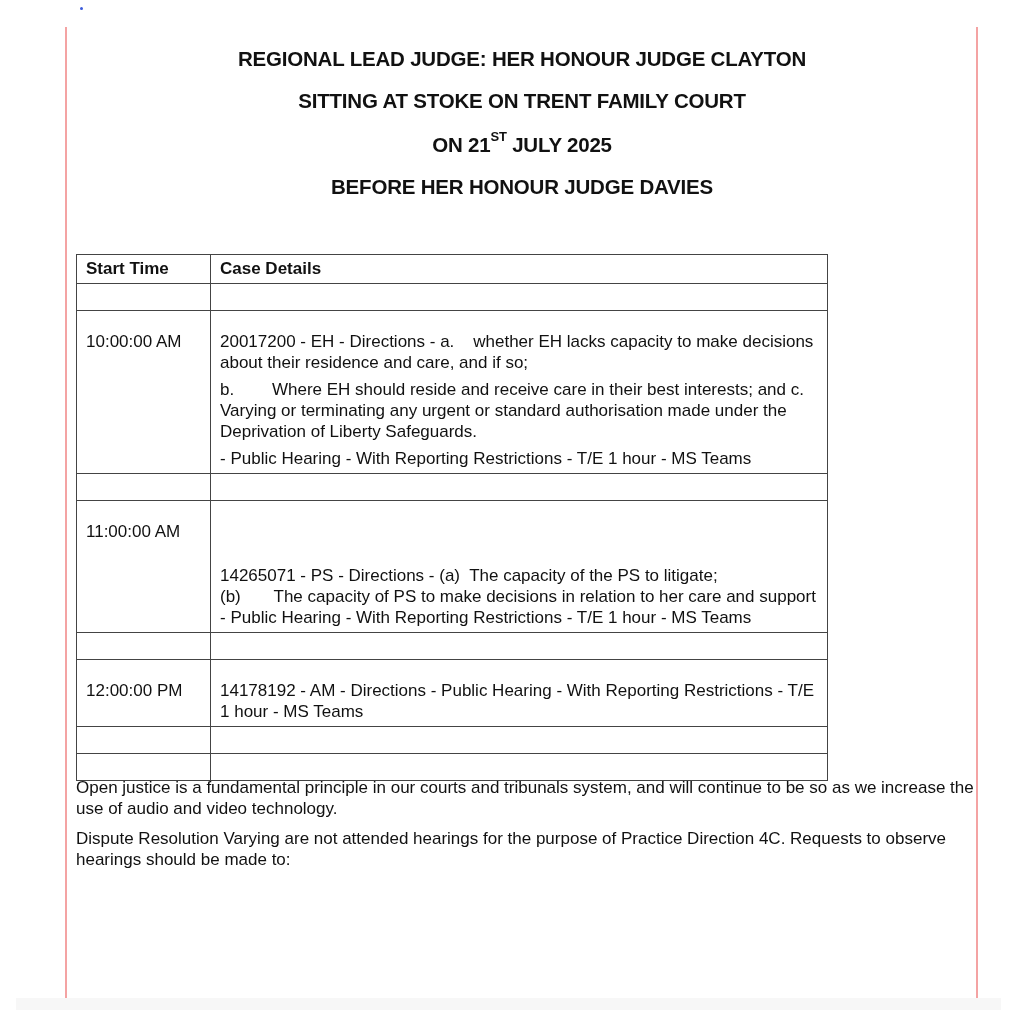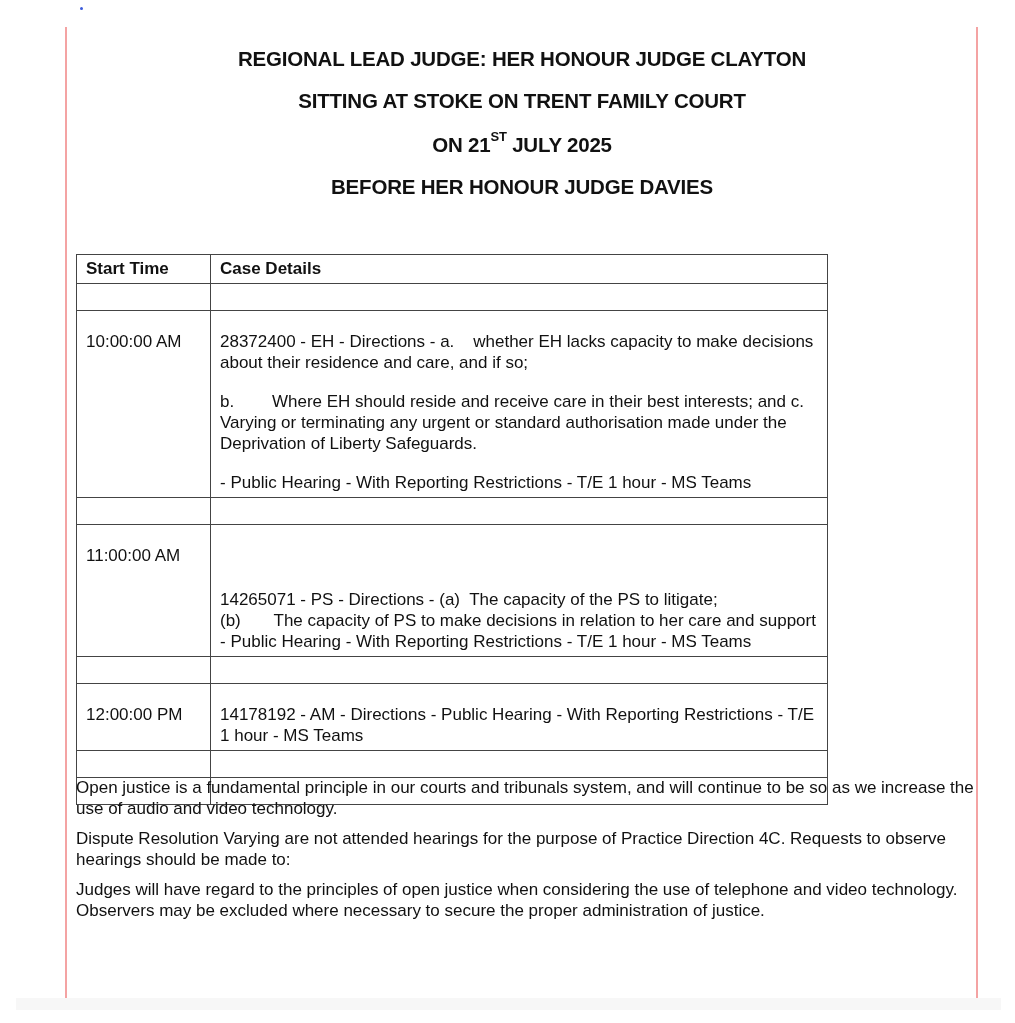--- a/index.html
+++ b/index.html
@@ -11,21 +11,21 @@
   .bottom-fade { position: absolute; left: 16px; top: 998px; width: 985px; height: 12px; background: #f7f7f7; }
   .heading { position: absolute; left: 0; width: 1044px; text-align: center; font-weight: bold; font-size: 20.5px; letter-spacing: -0.2px; }
   .h1 { top: 47px; } .h2 { top: 89px; } .h3 { top: 133px; } .h4 { top: 175px; }
   .h3 sup { font-size: 13px; position: relative; top: -3px; vertical-align: top; line-height: 1; }
   table.schedule { position: absolute; left: 76px; top: 254px; width: 752px; border-collapse: collapse; font-size: 17px; line-height: 21px; }
   table.schedule td, table.schedule th { border: 1.5px solid #444; vertical-align: top; padding: 20px 10px 4px 9px; text-align: left; }
   table.schedule th { font-weight: bold; height: 20px; padding-top: 3px; }
   .col-time { width: 114px; }
   tr.spacer td { height: 20px; padding: 3px 9px; }
   .para { margin: 0; }
-  .para + .para { margin-top: 18px; }
+  .para + .para { margin-top: 6px; }
   .notes { position: absolute; left: 76px; top: 777px; width: 900px; font-size: 17px; line-height: 21px; }
   .notes p { margin: 0 0 9px 0; }
 </style>
 </head>
 <body>
 
 <div class="dot"></div>
 <div class="margin-left"></div>
 <div class="margin-right"></div>
 <div class="bottom-fade"></div>
@@ -44,21 +44,21 @@
   </thead>
   <tbody>
     <tr class="spacer">
         <td></td>
         <td></td>
       </tr>
 
     <tr>
       <td>10:00:00 AM</td>
       <td>
-        <p class="para" style="white-space: pre-wrap;">28372400 - EH - Directions - a.    whether EH lacks capacity to make decisions about their residence and care, and if so;</p>
+        <p class="para" style="white-space: pre-wrap;">20017200 - EH - Directions - a.    whether EH lacks capacity to make decisions about their residence and care, and if so;</p>
         <p class="para" style="white-space: pre-wrap;">b.        Where EH should reside and receive care in their best interests; and c.        Varying or terminating any urgent or standard authorisation made under the Deprivation of Liberty Safeguards.</p>
         <p class="para" style="white-space: pre-wrap;">- Public Hearing - With Reporting Restrictions - T/E 1 hour - MS Teams</p>
       </td>
     </tr>
 
     <tr class="spacer">
         <td></td>
         <td></td>
       </tr>
 
@@ -89,14 +89,13 @@
     <tr class="spacer">
         <td></td>
         <td></td>
       </tr>
   </tbody>
 </table>
 
 <div class="notes">
   <p>Open justice is a fundamental principle in our courts and tribunals system, and will continue to be so as we increase the use of audio and video technology.</p>
   <p>Dispute Resolution Varying are not attended hearings for the purpose of Practice Direction 4C. Requests to observe hearings should be made to:</p>
-  <p>Judges will have regard to the principles of open justice when considering the use of telephone and video technology. Observers may be excluded where necessary to secure the proper administration of justice.</p>
 </div>
 
 </body></html>

